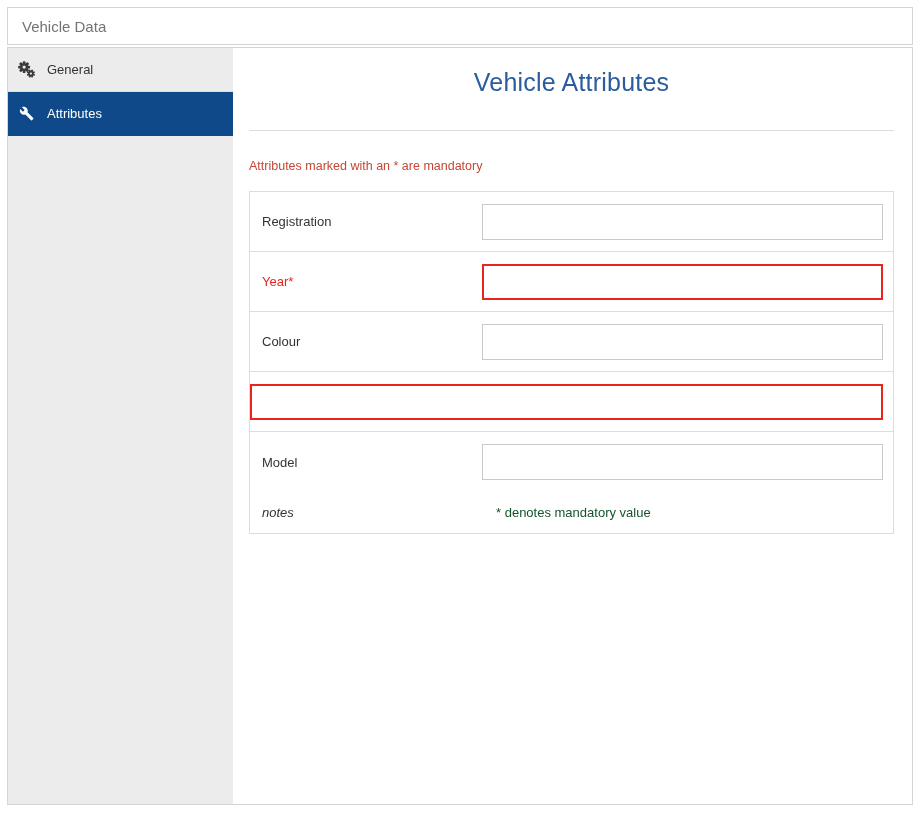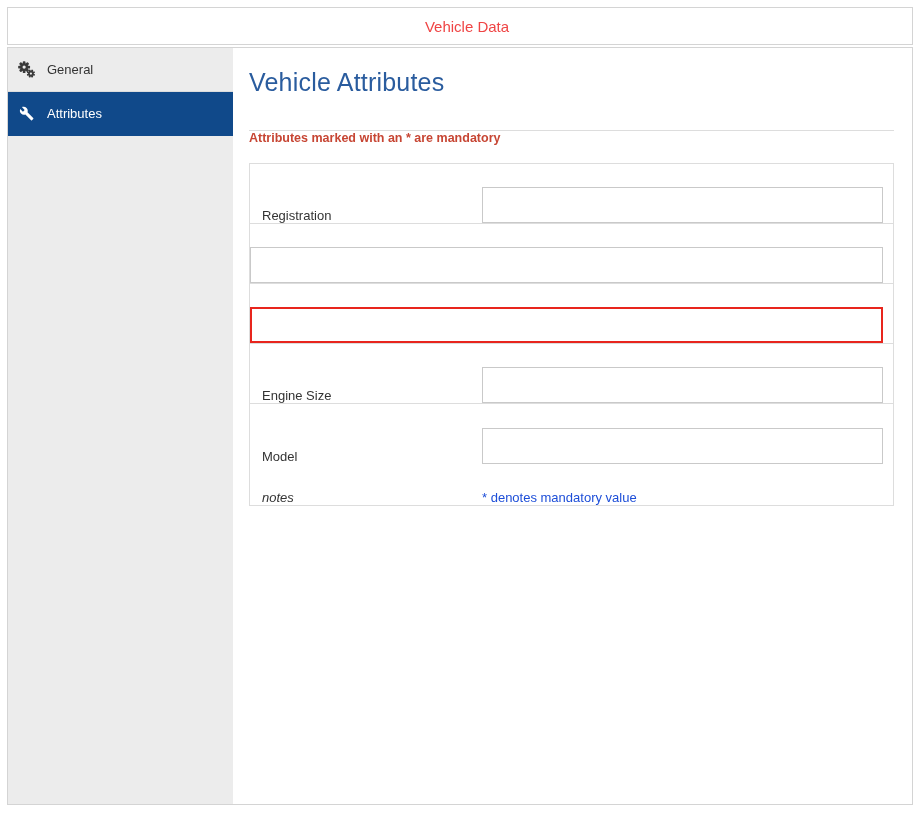--- a/index.html
+++ b/index.html
@@ -16,22 +16,21 @@
 
   
   .titlebar {
     height: 38px;
     border: 1px solid #d4d4d4;
     background: #fff;
     display: flex;
     align-items: center;
     padding-left: 14px;
     font-size: 15px;
-    color: #ef4444;
-    justify-content: center;
+    color: #737373;
   }
 
   
   .content {
     margin-top: 2px;
     border: 1px solid #d4d4d4;
     height: 758px;
     display: flex;
     background: #fff;
   }
@@ -57,33 +56,35 @@
   .nav-icon { width: 17px; display: flex; justify-content: center; align-items: center; }
 
   
   .main { flex: 1; padding: 20px 18px 0 16px; background: #fff; }
   .page-title {
     margin: 0;
     font-size: 25px;
     font-weight: 400;
     color: #2a5c9e;
     letter-spacing: 0.2px;
+    text-align: center;
   }
   .divider { border: none; border-top: 1px solid #ddd; margin: 33px 0 0 0; }
   .notice {
+    margin-top: 28px;
     font-size: 12.5px;
-    font-weight: 700;
+    font-weight: 400;
     color: #c74634;
   }
 
   
   .form-table { margin-top: 18px; border: 1px solid #ddd; background: #fff; }
   .form-row {
     display: flex;
-    align-items: flex-end;
+    align-items: center;
     height: 60px;
     border-bottom: 1px solid #ddd;
   }
   .form-row:last-child, .notes-row { border-bottom: none; }
   .field-label {
     width: 232px;
     padding-left: 12px;
     font-size: 13px;
     flex-shrink: 0;
     color: #333;
@@ -95,23 +96,23 @@
     height: 36px;
     border: 1px solid #c9c9c9;
     border-radius: 0;
     background: #fff;
     font-family: "Liberation Sans", sans-serif;
     font-size: 14px;
     padding: 0 8px;
     color: #333;
   }
   .field-input.req { border: 2px solid #e8251d; }
-  .notes-row { height: 41px; }
+  .notes-row { height: 41px; gap: 14px; }
   .notes-label { font-style: italic; }
-  .field-value { font-size: 13px; color: #1d4ed8; }
+  .field-value { font-size: 13px; color: #14532d; }
 </style>
 </head>
 <body>
 
 <div class="page">
 
   <header class="titlebar">
     <span>Vehicle Data</span>
   </header>
 
@@ -163,39 +164,40 @@
         <div id="rows">
   <div class="form-row">
     <div class="field-label">Registration</div>
     <div class="field-input-wrap">
       <input class="field-input" type="text" style="">
     </div>
   </div>
 
 
 
-
-  <div class="form-row">
+  <div class="form-row">
+    <div class="field-label req">Year<span>*</span></div>
+    <div class="field-input-wrap">
+      <input class="field-input req" type="text" style="">
+    </div>
+  </div>
+
+  <div class="form-row">
+    <div class="field-label">Colour</div>
     <div class="field-input-wrap">
       <input class="field-input" type="text" style="">
     </div>
   </div>
 
   <div class="form-row">
     <div class="field-input-wrap">
       <input class="field-input req" type="text" style="">
     </div>
   </div>
 
-  <div class="form-row">
-    <div class="field-label">Engine Size</div>
-    <div class="field-input-wrap">
-      <input class="field-input" type="text" style="">
-    </div>
-  </div>
 
   <div class="form-row">
     <div class="field-label">Model</div>
     <div class="field-input-wrap">
       <input class="field-input" type="text" style="">
     </div>
   </div>
 
 </div>
         <div class="form-row notes-row">

